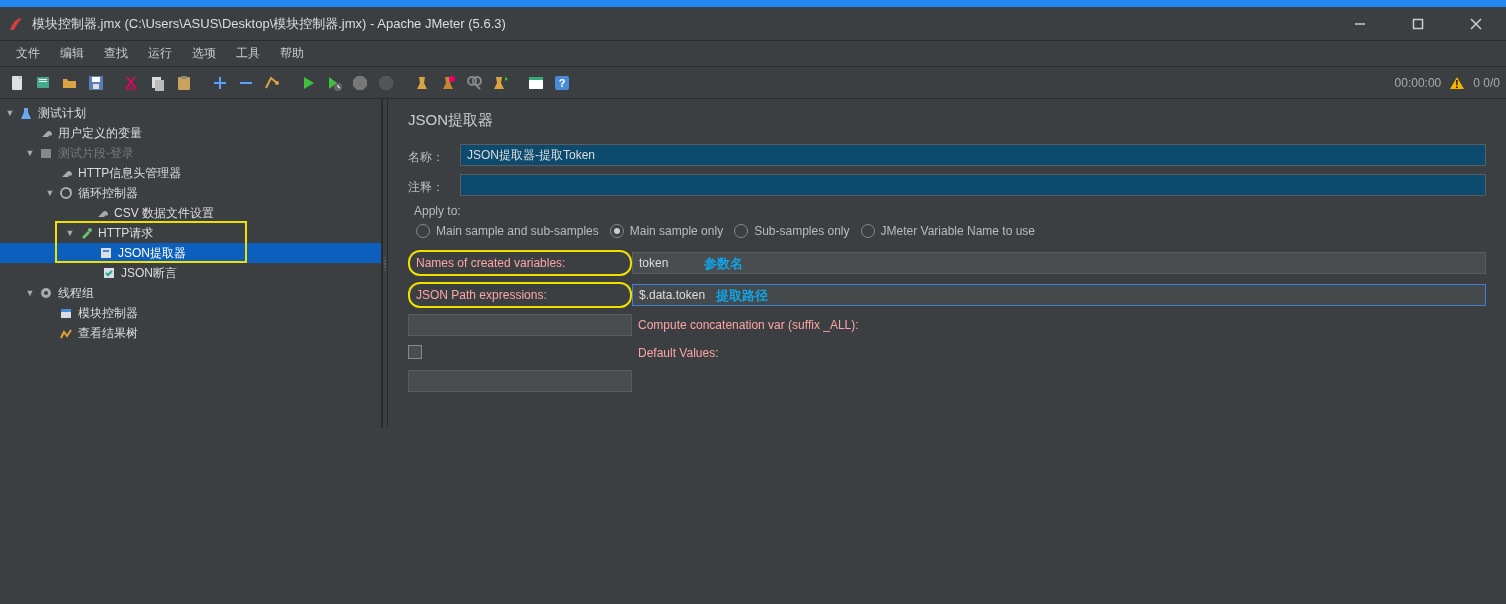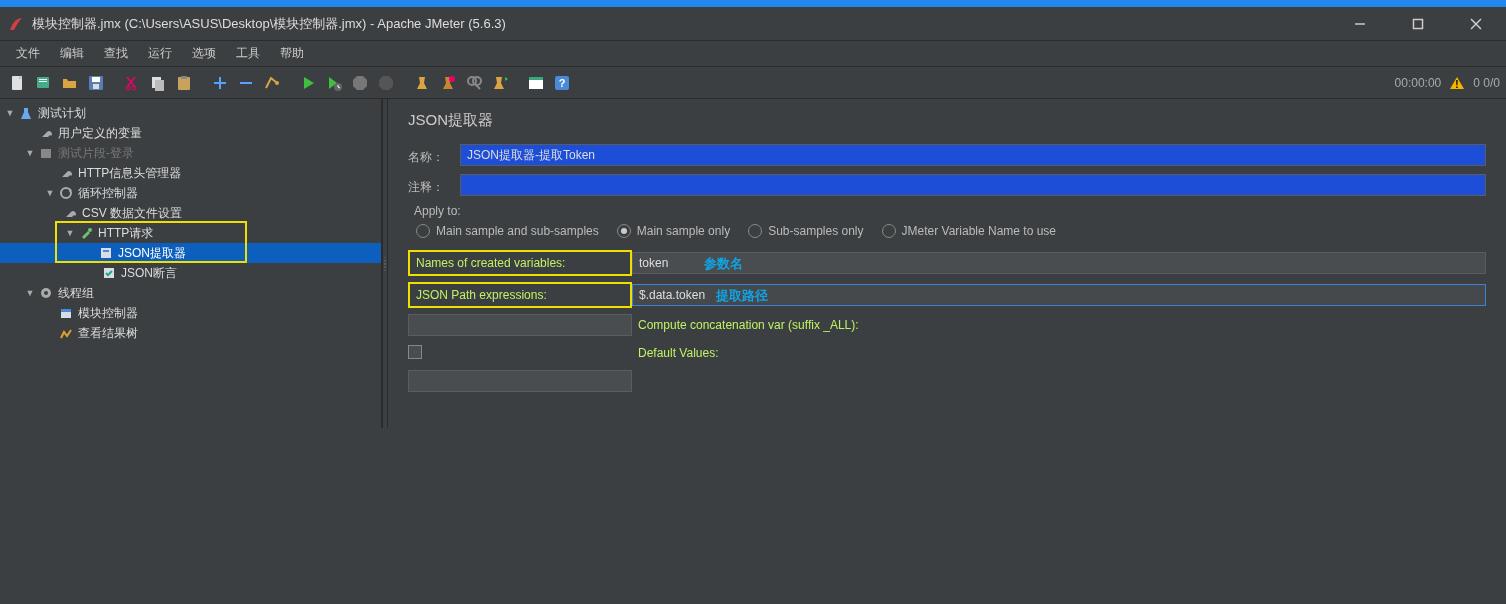--- a/index.html
+++ b/index.html
@@ -27,28 +27,28 @@
 .tree-label { color: #ddd; }
 .tree-label.disabled { color: #777; }
 .tree-node.selected .tree-label { color: #fff; }
 .tree-highlight-box { position: absolute; border: 2px solid #f0e000; pointer-events: none; }
 .splitter { width: 6px; background: #3c3f41; border-left: 1px solid #2b2b2b; border-right: 1px solid #2b2b2b; cursor: ew-resize; display: flex; align-items: center; justify-content: center; }
 .splitter-grip { color: #666; font-size: 10px; line-height: 3px; }
 .content-panel { flex: 1; background: #3c3f41; padding: 12px 20px; overflow: auto; }
 .content-title { color: #ccc; font-size: 15px; margin-bottom: 14px; }
 .form-row { display: flex; align-items: flex-end; margin-bottom: 8px; gap: 8px; }
 .form-label { width: 44px; color: #bbb; text-align: left; }
-.form-input { flex: 1; height: 22px; background: #1d4ed8; border: 1px solid #5a5d5f; color: #ddd; padding: 0 6px; font-size: 12px; }
+.form-input { flex: 1; height: 22px; background: #0c4a6e; border: 1px solid #5a5d5f; color: #ddd; padding: 0 6px; font-size: 12px; }
 .fieldset-label { color: #bbb; margin: 6px 0 6px 6px; }
-.radio-row { display: flex; align-items: center; gap: 18px; margin: 4px 0 12px 8px; }
+.radio-row { display: flex; align-items: center; gap: 11px; margin: 4px 0 12px 8px; }
 .radio-item { display: flex; align-items: center; gap: 6px; cursor: pointer; }
 .radio-circle { width: 14px; height: 14px; border: 1px solid #888; border-radius: 50%; display: flex; align-items: center; justify-content: center; }
 .radio-circle.checked::after { content: ""; width: 6px; height: 6px; background: #ccc; border-radius: 50%; }
 .grid-form { display: grid; grid-template-columns: 224px 1fr; row-gap: 6px; align-items: center; }
-.grid-label { color: #bef264; padding: 4px 6px; }
+.grid-label { color: #fca5a5; padding: 4px 6px; border-radius: 12px; }
 .grid-input-wrap { position: relative; }
 .grid-input { width: 100%; height: 22px; background: #4a4d4f; border: 1px solid #5a5d5f; color: #ddd; padding: 0 6px; font-size: 12px; }
 .grid-input.active { border: 1px solid #3d82d6; background: #45494b; }
 .annot-overlay { position: absolute; color: #0ea5e9; font-size: 13px; font-weight: bold; pointer-events: none; }
 .label-highlight { border: 2px solid #f0e000; }
 .checkbox { width: 14px; height: 14px; border: 1px solid #888; background: #4a4d4f; }
 .warn-icon { display: inline-flex; }
 </style>
 </head>
 <body>
@@ -273,21 +273,21 @@
       <div class="tree-node" style="padding-left:44px">
         <span class="tree-toggle">▼</span>
         <span class="tree-icon">
             <svg width="14" height="14">
               <circle cx="7" cy="7" r="5" fill="none" stroke="#aaa" stroke-width="2"></circle>
               <polygon points="10,2 13,4 10,6" fill="#aaa"></polygon>
             </svg>
           </span>
         <span class="tree-label">循环控制器</span>
       </div>
-      <div class="tree-node" style="padding-left:48px">
+      <div class="tree-node" style="padding-left:80px">
         <span class="tree-toggle"></span>
         <span class="tree-icon">
             <svg width="14" height="14">
               <path d="M3 11 L8 6 Q10 4 12 6 Q14 8 12 10 L11 9 L9 11 Z" fill="#aaa"></path>
             </svg>
           </span>
         <span class="tree-label">CSV 数据文件设置</span>
       </div>
       <div class="tree-node" style="padding-left:64px">
         <span class="tree-toggle">▼</span>

